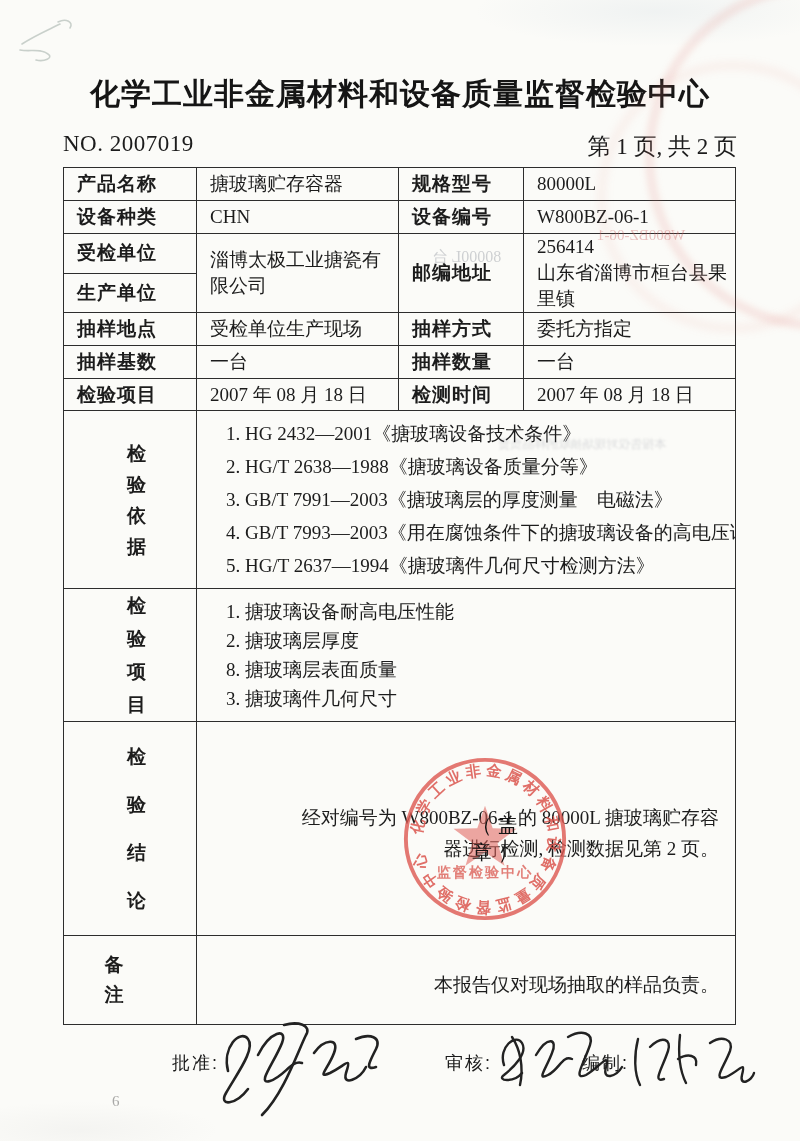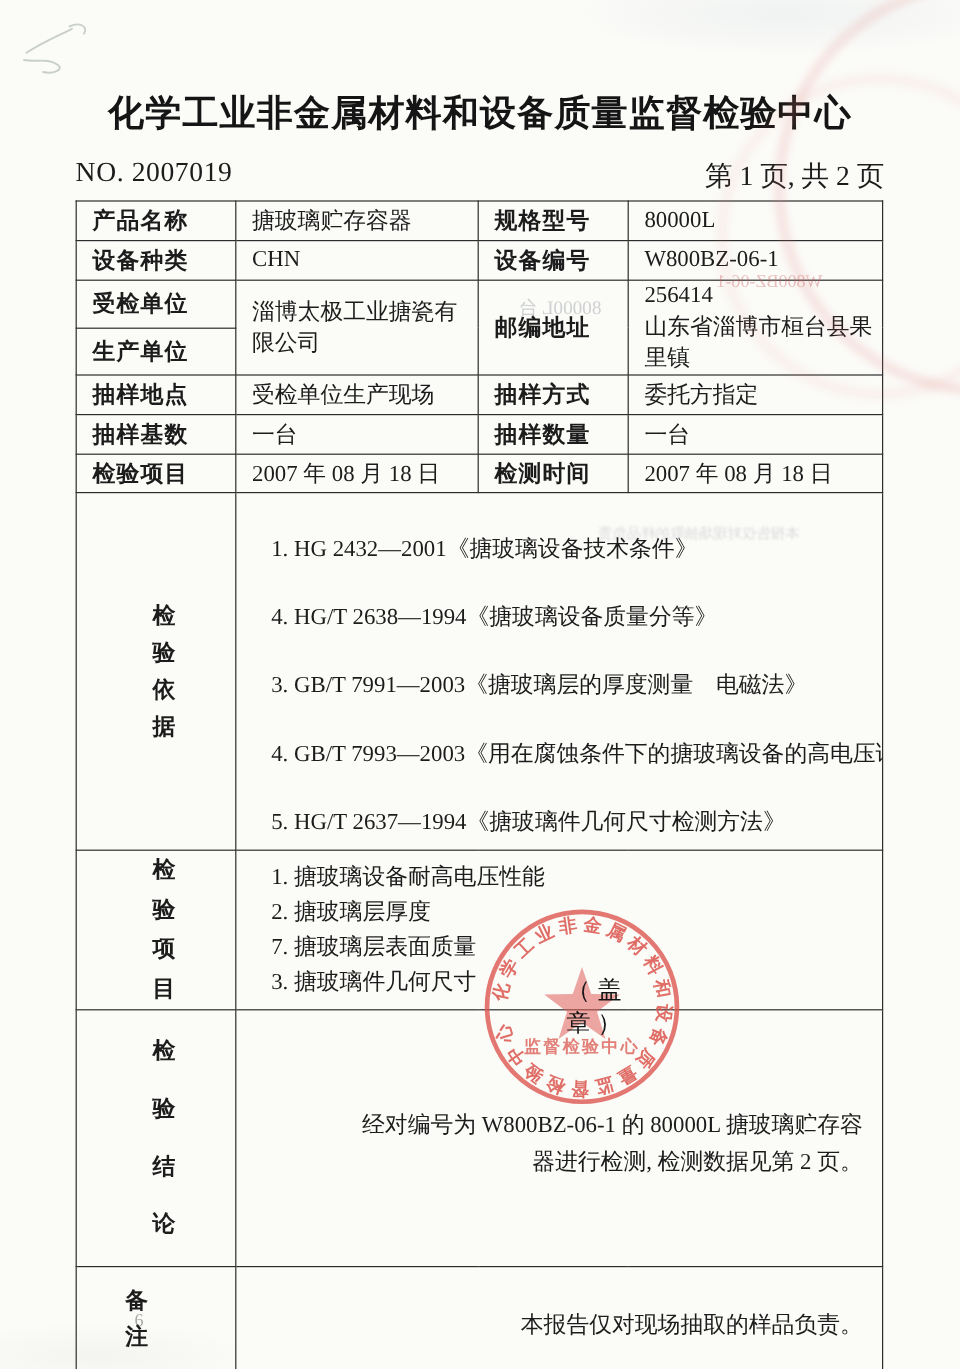--- a/index.html
+++ b/index.html
@@ -41,21 +41,21 @@
   .lh-basis{line-height:31px;}
   .lh-items{line-height:33px;}
   .lh-concl{line-height:48px;}
   .lh-note{line-height:30px;margin-left:25px;}
   td.h-basis{height:166px;}
   td.h-items{height:119px;}
   td.h-concl{height:213px;margin-top:24px;}
   td.h-note{height:88px;}
   .addr-line{line-height:26px;}
   .list-block{padding:6px 8px 6px 16px;}
-  .list-line{line-height:33px;white-space:nowrap;margin-top:24px;}
+  .list-line{line-height:33px;white-space:nowrap;}
   .items-line{line-height:29px;white-space:nowrap;}
   td.topcell{vertical-align:top;text-align:right;}
   .para{padding:9px 16px 0 14px;text-indent:72px;line-height:31px;}
   
   .stamp{position:absolute;left:401px;top:755px;width:168px;height:168px;filter:blur(.4px);z-index:2;}
   .overlay-black{position:absolute;z-index:3;font-size:20px;color:#141414;}
   .gai-zhang{left:438px;top:812px;width:120px;text-align:center;letter-spacing:6px;}
   .stamp-date{left:408px;top:866px;width:160px;text-align:center;white-space:nowrap;}
   
   .sig-row{position:relative;height:100px;margin-top:8px;z-index:3;}
@@ -146,36 +146,36 @@
       <td class="lbl">检测时间</td>
       <td>2007 年 08 月 18 日</td>
     </tr>
     <tr>
       <td class="vcell h-basis">
         <div class="vlabel lh-basis">检验依据</div>
       </td>
       <td colspan="3" class="h-basis">
         <div class="list-block">
           <div class="list-line">1. HG 2432—2001《搪玻璃设备技术条件》</div>
-          <div class="list-line">4. HG/T 2638—1994《搪玻璃设备质量分等》</div>
+          <div class="list-line">2. HG/T 2638—1988《搪玻璃设备质量分等》</div>
           <div class="list-line">3. GB/T 7991—2003《搪玻璃层的厚度测量　电磁法》</div>
           <div class="list-line">4. GB/T 7993—2003《用在腐蚀条件下的搪玻璃设备的高电压试验方法》</div>
           <div class="list-line">5. HG/T 2637—1994《搪玻璃件几何尺寸检测方法》</div>
         </div>
       </td>
     </tr>
     <tr>
       <td class="vcell h-items">
         <div class="vlabel lh-items">检验项目</div>
       </td>
       <td colspan="3" class="h-items">
         <div class="list-block">
           <div class="items-line">1.  搪玻璃设备耐高电压性能</div>
           <div class="items-line">2.  搪玻璃层厚度</div>
-          <div class="items-line">7.  搪玻璃层表面质量</div>
+          <div class="items-line">8.  搪玻璃层表面质量</div>
           <div class="items-line">3.  搪玻璃件几何尺寸</div>
         </div>
       </td>
     </tr>
     <tr>
       <td class="vcell h-concl">
         <div class="vlabel lh-concl">检验结论</div>
       </td>
       <td colspan="3" class="h-concl topcell">
         <div class="para">经对编号为 W800BZ-06-1 的 80000L 搪玻璃贮存容器进行检测, 检测数据见第 2 页。</div>

